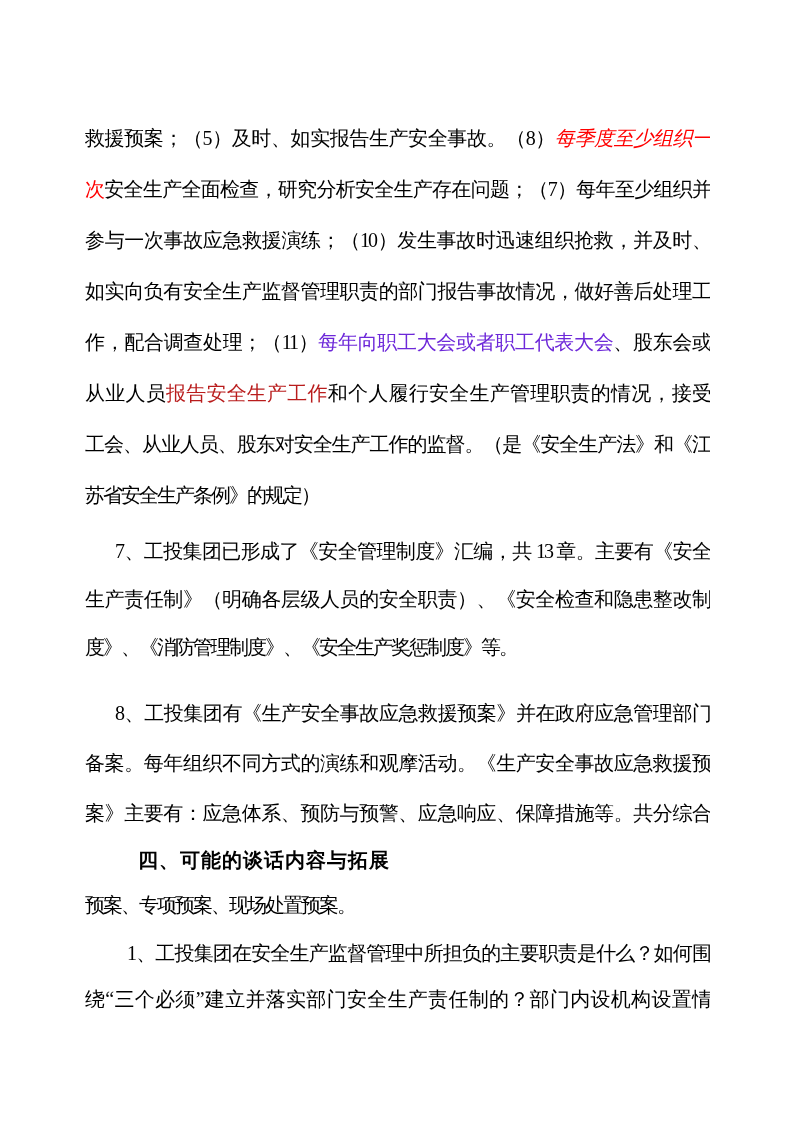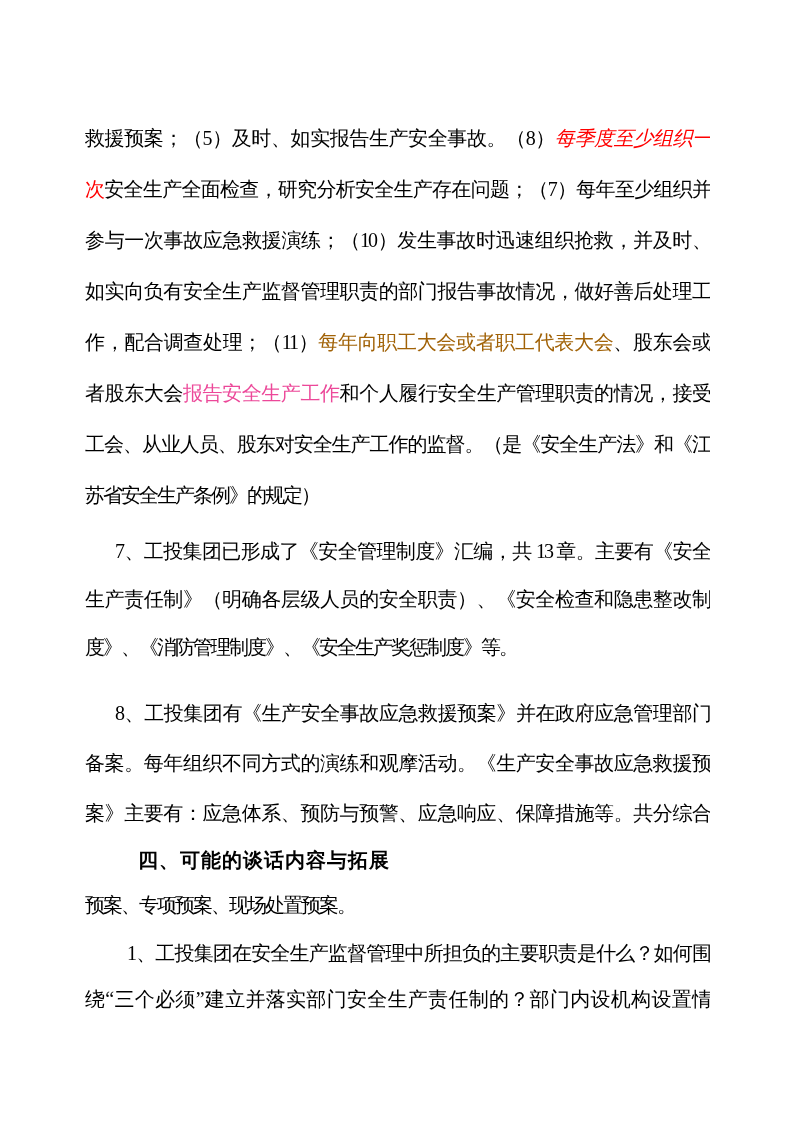--- a/index.html
+++ b/index.html
@@ -43,22 +43,22 @@
 </style>
 </head>
 <body>
 
 <div class="page" style="background: rgb(255, 255, 255);">
   <div class="doc-body" style="color: rgb(0, 0, 0);">
       <div class="line fill" style="line-height: 51px; height: 51px;"><span>救援预案；（5）及时、如实报告生产安全事故。（8）</span><span class="red" style="color: rgb(255, 0, 0); font-style: italic;">每季度至少组织一</span></div>
       <div class="line fill" style="line-height: 51px; height: 51px;"><span class="red" style="color: rgb(255, 0, 0);">次</span><span>安全生产全面检查，研究分析安全生产存在问题；（7）每年至少组织并</span></div>
       <div class="line fill" style="line-height: 51px; height: 51px;"><span>参与一次事故应急救援演练；（10）发生事故时迅速组织抢救，并及时、</span></div>
       <div class="line fill" style="line-height: 51px; height: 51px;"><span>如实向负有安全生产监督管理职责的部门报告事故情况，做好善后处理工</span></div>
-      <div class="line fill" style="line-height: 51px; height: 51px;"><span>作，配合调查处理；（11）</span><span class="red" style="color: #a16207;">每年向职工大会或者职工代表大会</span><span>、股东会或</span></div>
-      <div class="line fill" style="line-height: 51px; height: 51px;"><span>者股东大会</span><span class="red" style="color: #ec4899;">报告安全生产工作</span><span>和个人履行安全生产管理职责的情况，接受</span></div>
+      <div class="line fill" style="line-height: 51px; height: 51px;"><span>作，配合调查处理；（11）</span><span class="red" style="color: #6d28d9;">每年向职工大会或者职工代表大会</span><span>、股东会或</span></div>
+      <div class="line fill" style="line-height: 51px; height: 51px;"><span>从业人员</span><span class="red" style="color: #b91c1c;">报告安全生产工作</span><span>和个人履行安全生产管理职责的情况，接受</span></div>
       <div class="line fill" style="line-height: 51px; height: 51px;"><span>工会、从业人员、股东对安全生产工作的监督。（是《安全生产法》和《江</span></div>
       <div class="line" style="line-height: 51px;"><span>苏省安全生产条例》的规定）</span></div>
       <div class="line fill" style="line-height: 48px; height: 48px; margin-top: 6px; padding-left: 30px;"><span>7、工投集团已形成了《安全管理制度》汇编，共 13 章。主要有《安全</span></div>
       <div class="line fill" style="line-height: 48px; height: 48px;"><span>生产责任制》（明确各层级人员的安全职责）、《安全检查和隐患整改制</span></div>
       <div class="line" style="line-height: 48px;"><span>度》、《消防管理制度》、《安全生产奖惩制度》等。</span></div>
       <div class="line fill" style="line-height: 50px; height: 50px; margin-top: 17px; padding-left: 30px;"><span>8、工投集团有《生产安全事故应急救援预案》并在政府</span><span class="red" style="color: #000000;">应急管理部门</span></div>
       <div class="line fill" style="line-height: 50px; height: 50px;"><span>备案。每年组织不同方式的演练和观摩活动。《生产安全事故应急救援预</span></div>
       <div class="line fill" style="line-height: 50px; height: 50px;"><span>案》主要有：应急体系、预防与预警、应急响应、保障措施等。共分综合</span></div>
       <div class="line heading" style="line-height: 40px; margin-top: 2px; padding-left: 53px;"><span>四、可能的谈话内容与拓展</span></div>
       <div class="line" style="line-height: 50px;"><span>预案、专项预案、现场处置预案。</span></div>

